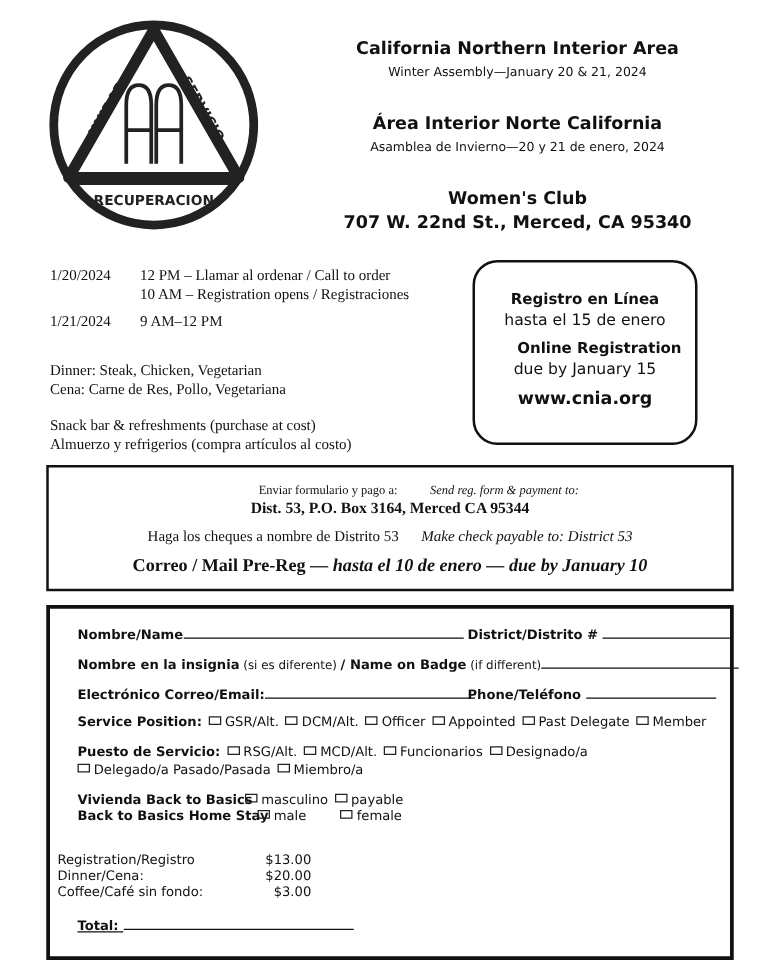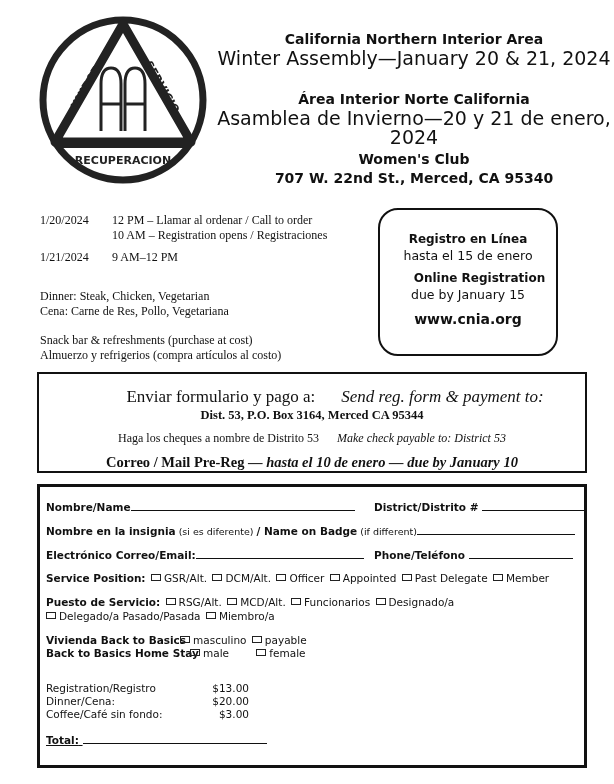--- a/index.html
+++ b/index.html
@@ -1,35 +1,35 @@
 <!DOCTYPE html>
 <html><head>
 <meta charset="utf-8">
 <style>
   html,body{margin:0;padding:0;background:#fff;}
   body{width:614px;height:784px;position:relative;overflow:hidden;color:#111;}
   .abs{position:absolute;}
   #logo{left:37px;top:14px;width:172px;height:172px;}
   .hdr{left:214px;width:400px;text-align:center;font-family:"DejaVu Sans",sans-serif;}
   .hdr .b{font-weight:bold;font-size:14px;line-height:19px;}
-  .hdr .n{font-size:19px;line-height:19px;}
+  .hdr .n{font-size:10px;line-height:19px;}
   .sched{left:40px;font-family:"Liberation Serif",serif;font-size:12px;line-height:15px;}
   .sched .d{display:inline-block;width:72px;}
   .sched .t{display:inline-block;}
   .online{left:378px;top:208px;width:176px;height:144px;border:2px solid #111;border-radius:20px;text-align:center;font-family:"DejaVu Sans",sans-serif;}
   .online .b{font-weight:bold;font-size:12px;}
   .online .n{font-size:12.5px;}
   .mail{left:37px;top:372px;width:546px;height:97px;border:2px solid #111;text-align:center;font-family:"Liberation Serif",serif;}
-  .mail .r1{margin-top:13px;font-size:17px;margin-left:46px;}
+  .mail .r1{margin-top:13px;font-size:10px;margin-left:46px;}
   .mail .r2{font-size:12.5px;font-weight:bold;margin-top:1px;text-align:center;}
   .mail .r3{font-size:12px;margin-top:8px;}
   .mail .r4{font-size:14.5px;font-weight:bold;margin-top:8px;}
   .mail .gap{display:inline-block;width:26px;}
   .form{left:37px;top:484px;width:544px;height:278px;border:3px solid #111;font-family:"DejaVu Sans",sans-serif;font-size:10.5px;}
-  .row{position:absolute;left:6px;white-space:nowrap;}
+  .row{position:absolute;left:22px;white-space:nowrap;}
   .bold{font-weight:bold;}
   .line{display:inline-block;border-bottom:1px solid #111;height:10px;vertical-align:baseline;}
   .cb{display:inline-block;width:8px;height:5px;border:1px solid #222;margin:0 3px 0 2px;vertical-align:1px;}
   .price{position:absolute;left:6px;width:215px;}
   .price span.v{position:absolute;right:12px;text-align:right;}
 </style>
 </head>
 <body>
 
 <div class="abs" id="logo">

